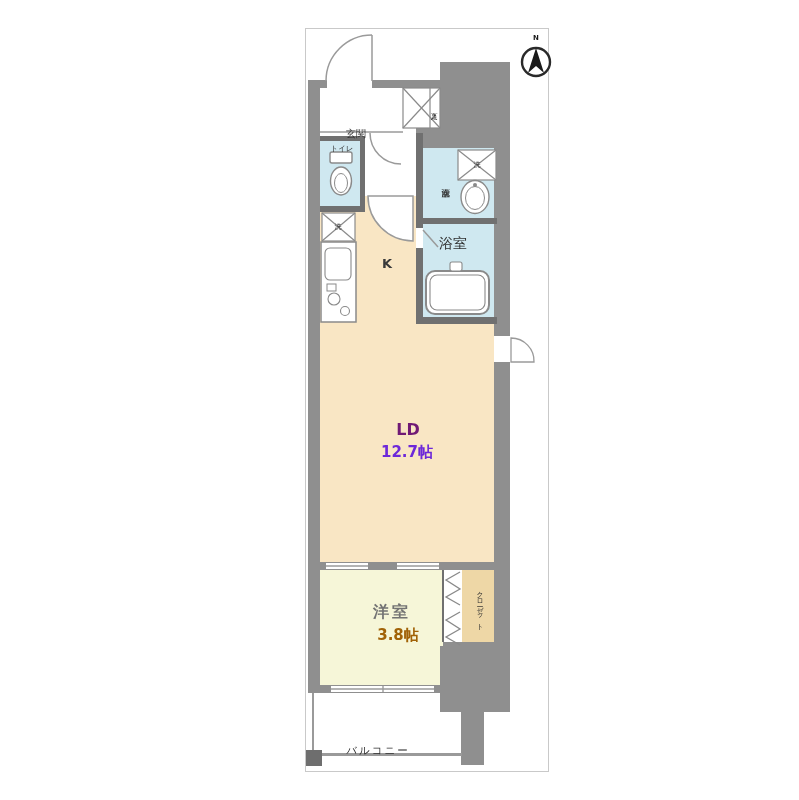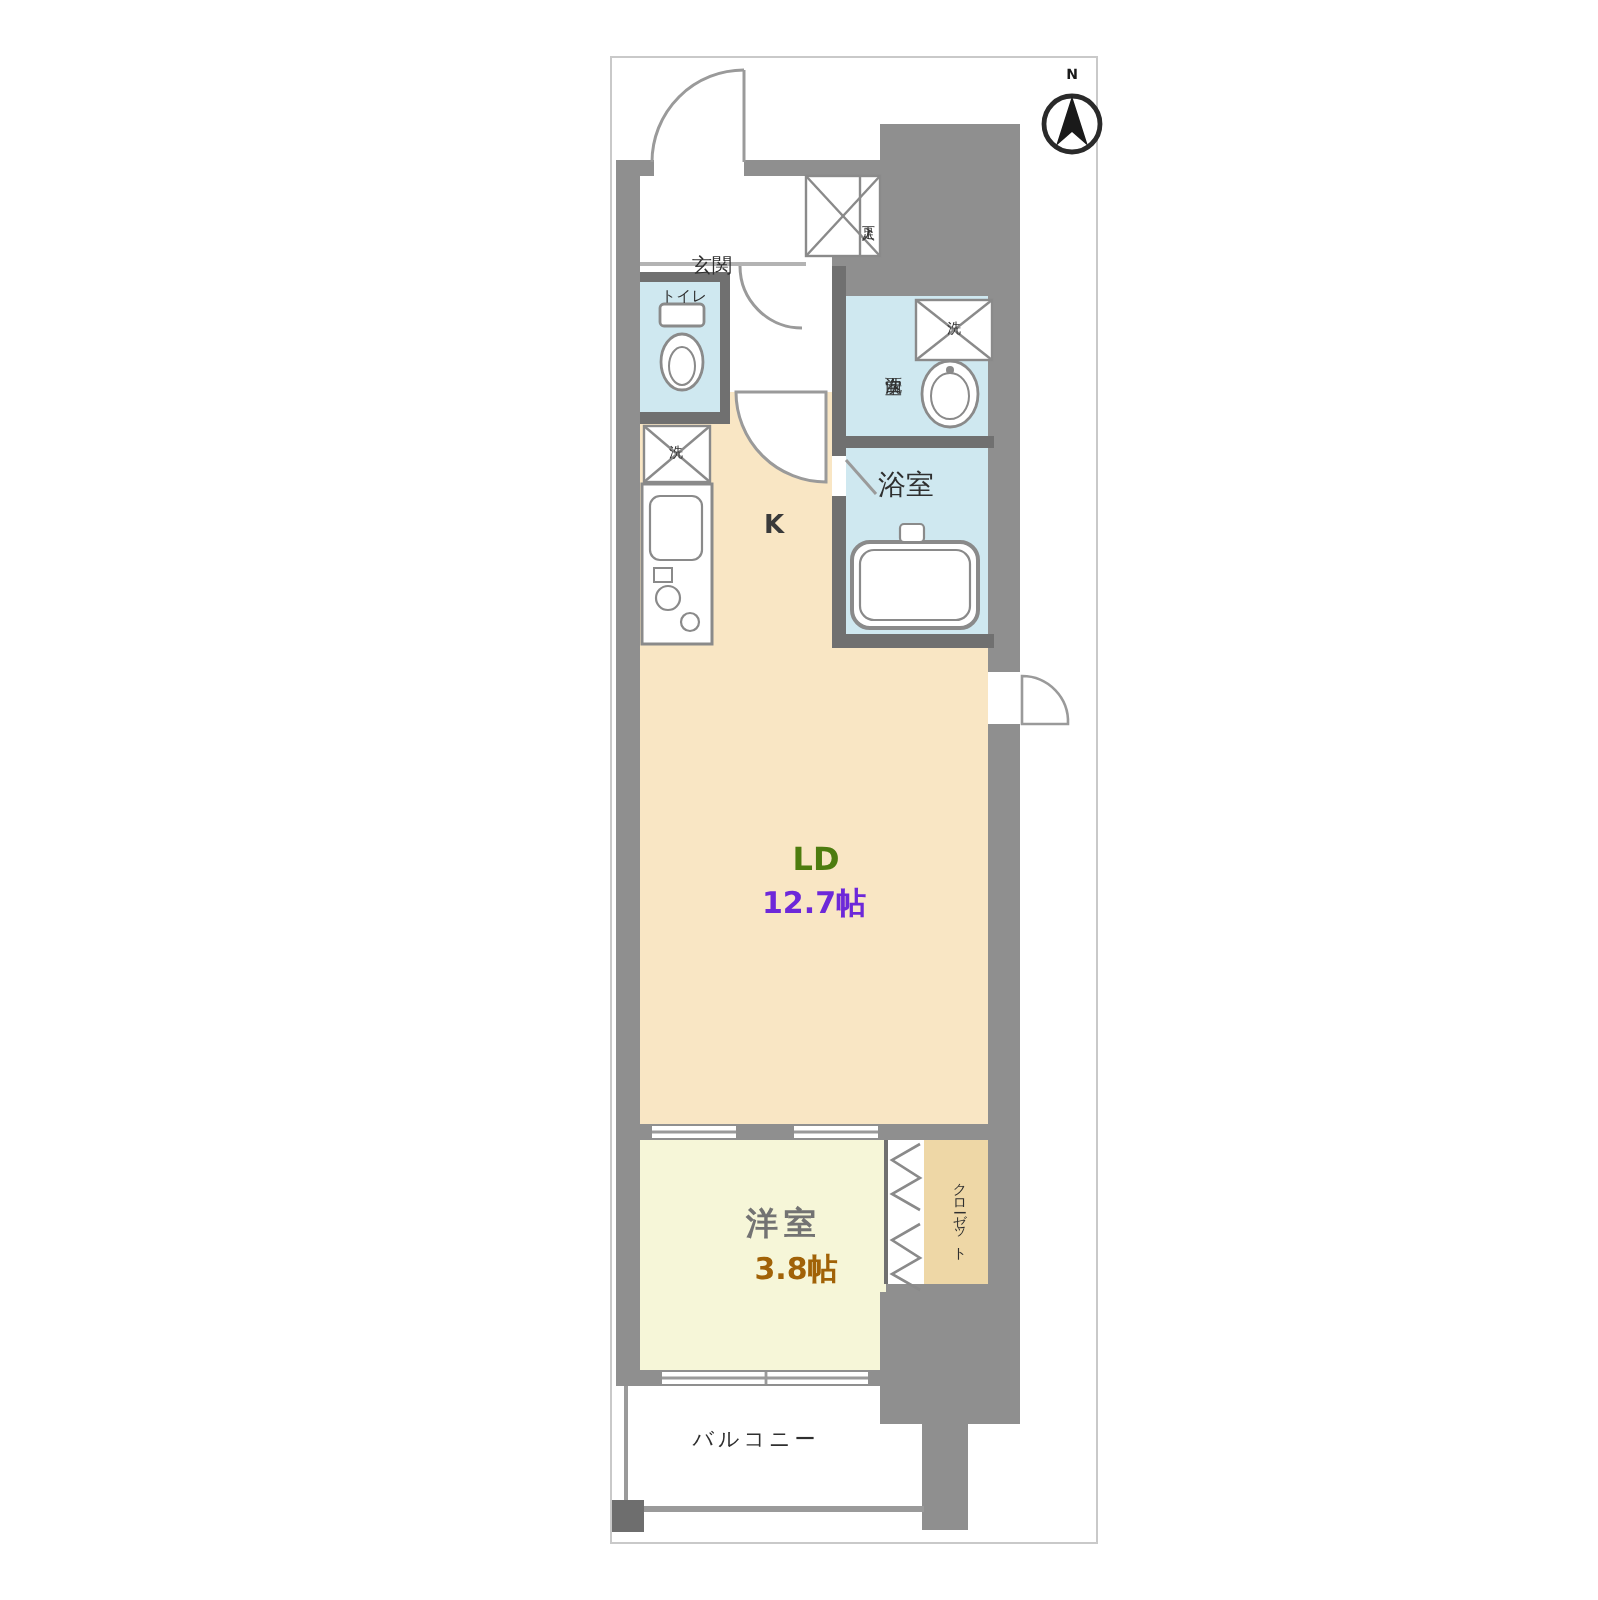--- a/index.html
+++ b/index.html
@@ -145,21 +145,21 @@
   </svg>
 
   <div class="lbl" style="left:356px;top:110px;font-size:10px;margin-top:24px;">玄関</div>
   <div class="lbl vert" style="left:434px;top:108px;font-size:6.5px;">下足入</div>
   <div class="lbl" style="left:342px;top:150px;font-size:7.5px;font-family:Liberation Mono, monospace;">トイレ</div>
   <div class="lbl vert" style="left:446px;top:182px;font-size:8.5px;">洗面室</div>
   <div class="lbl" style="left:477px;top:165px;font-size:7px;">洗</div>
   <div class="lbl" style="left:453px;top:243px;font-size:14px;">浴室</div>
   <div class="lbl" style="left:338px;top:227px;font-size:7px;">洗</div>
   <div class="lbl" style="left:387px;top:263px;font-size:13px;font-weight:700;color:#3a3a3a;">K</div>
-  <div class="lbl" style="left:408px;top:430px;font-size:16px;font-weight:600;color:#4d7c0f;">LD</div>
+  <div class="lbl" style="left:408px;top:430px;font-size:16px;font-weight:600;color:#701a75;">LD</div>
   <div class="lbl" style="left:407px;top:452px;font-size:15px;font-weight:600;color:#6d28d9;">12.7帖</div>
   <div class="lbl" style="left:392px;top:612px;font-size:16px;font-weight:600;letter-spacing:3px;color:#737373;">洋室</div>
   <div class="lbl" style="left:398px;top:635px;font-size:15px;font-weight:600;color:#a16207;">3.8帖</div>
   <div class="lbl vert" style="left:479px;top:606px;font-size:7px;">クローゼット</div>
-  <div class="lbl" style="left:378px;top:721px;font-size:10.5px;letter-spacing:2px;font-family:Liberation Mono, monospace;">バルコニー</div>
+  <div class="lbl" style="left:378px;top:750px;font-size:10.5px;letter-spacing:2px;">バルコニー</div>
   <div class="lbl" style="left:536px;top:38px;font-size:7px;font-weight:700;color:#1a1a1a;">N</div>
 
 </div>
 
 </body></html>

